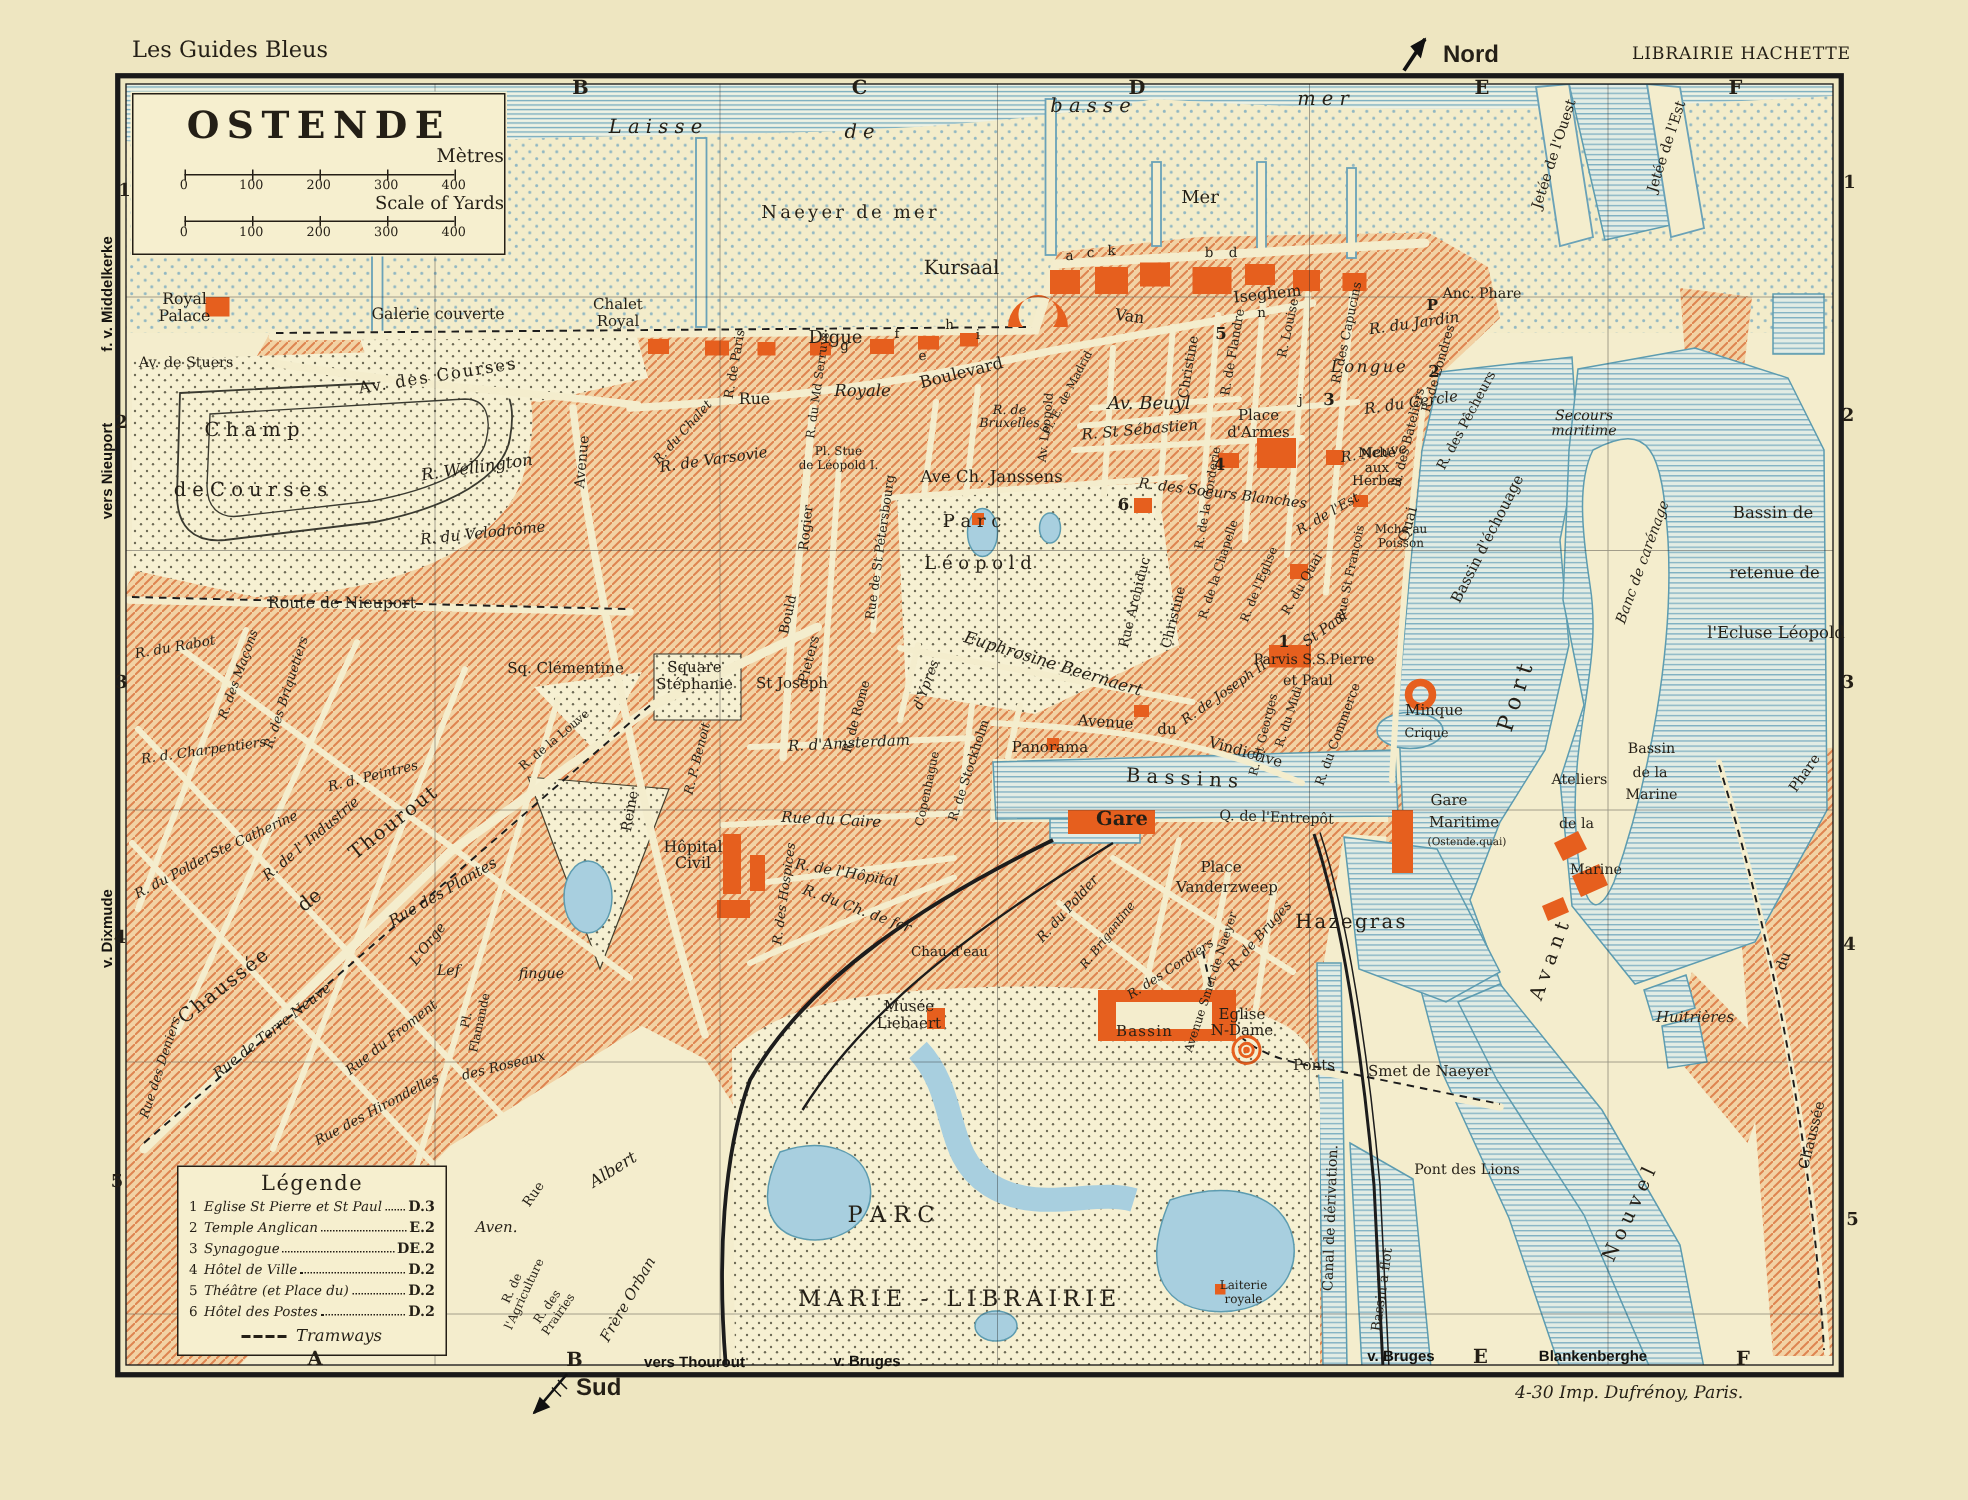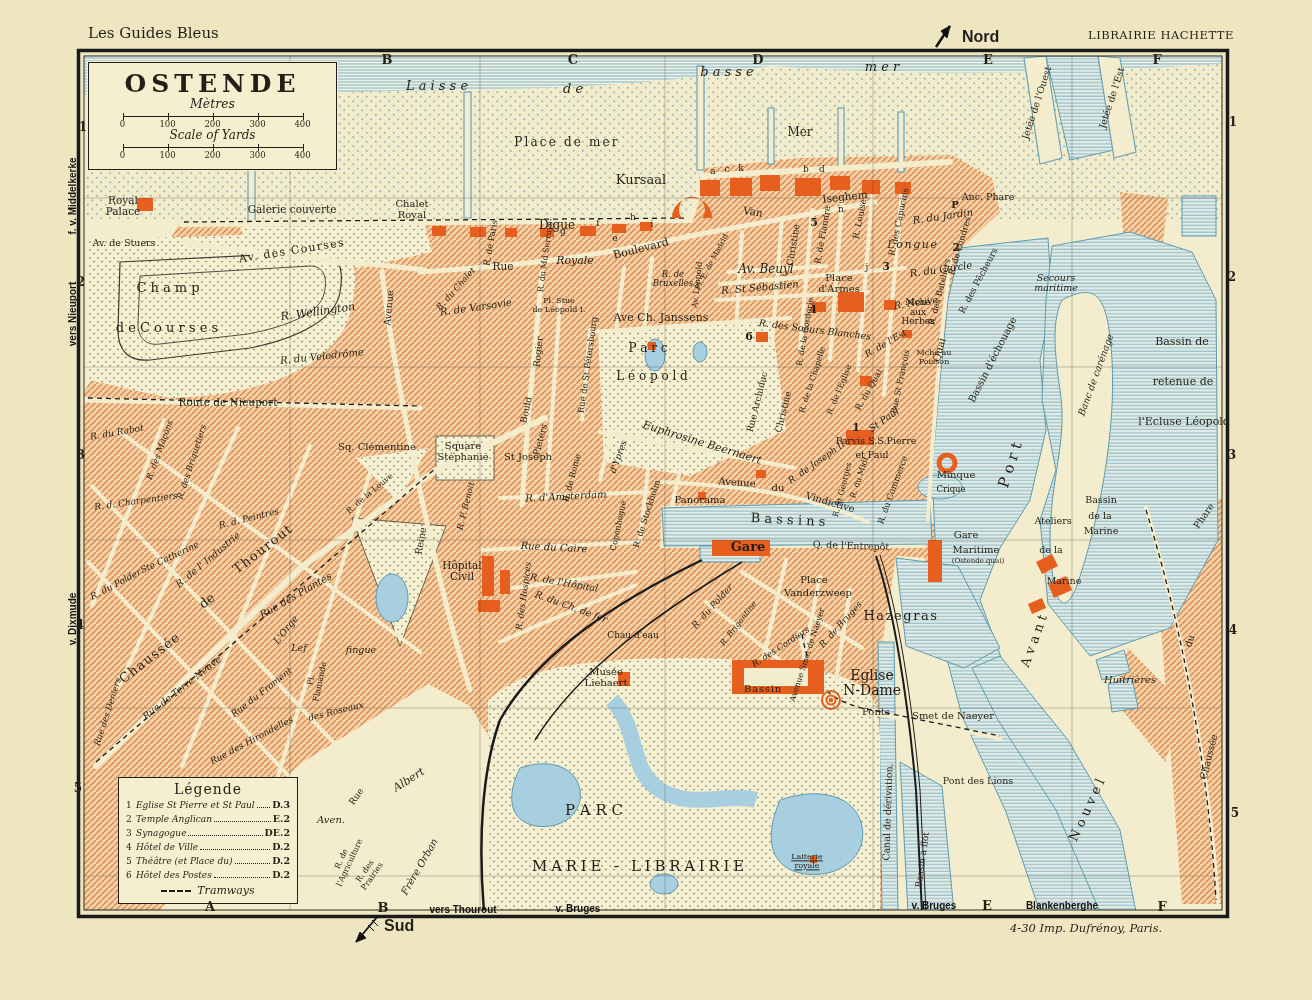--- a/index.html
+++ b/index.html
@@ -11,21 +11,21 @@
   .ml{position:absolute;white-space:pre-line;text-align:center;line-height:1.08;
       font-family:"DejaVu Serif",serif;color:#241f16;pointer-events:none;}
   .ml.i{font-style:italic;}
   .ml.b{font-weight:bold;}
   .ml.g{font-weight:bold;font-family:"DejaVu Serif",serif;}
   .ml.e{font-family:"Liberation Sans",sans-serif;font-weight:bold;color:#15130f;}
   
   #titlebox{position:absolute;left:88px;top:62px;width:247px;height:106px;background:#f6efcf;
             border:1.6px solid #241f16;box-shadow:0 0 0 1px #f6efcf;}
   #titlebox .t{font-size:25px;font-weight:bold;letter-spacing:5px;text-align:center;margin-top:6px;}
-  #titlebox .sub{font-size:12.5px;text-align:center;margin-top:-2px;font-style:italic;}
+  #titlebox .sub{font-size:12.5px;text-align:right;margin-top:-2px;}
   .scalebar{position:relative;margin:2px auto 0 auto;width:180px;height:14px;}
   .scalebar .bar{position:absolute;left:0;right:0;top:3px;border-top:1px solid #241f16;}
   .scalebar .tick{position:absolute;top:0;width:1px;height:7px;background:#241f16;}
   .scalebar .num{position:absolute;top:6px;font-size:8.5px;transform:translateX(-50%);}
   
   #legendbox{position:absolute;left:118px;top:777px;width:180px;height:127px;background:#f6efcf;
              border:1.5px solid #241f16;padding:3px 7px 0 7px;box-sizing:border-box;}
   #legendbox .lt{text-align:center;font-size:14px;letter-spacing:1px;margin-bottom:1px;}
   .lrow{display:flex;align-items:baseline;font-size:9px;line-height:1.45;}
   .lrow .n{width:10px;flex:none;}
@@ -356,21 +356,21 @@
     <span class="tramdash"></span>
     <span>Tramways</span>
   </div>
 </div>
 
 <div id="labels">
       <div class="ml i" style="left: 437px; top: 86px; font-size: 13px; transform: translate(-50%, -50%) rotate(0deg);">L a i s s e</div>
       <div class="ml i" style="left: 573px; top: 89px; font-size: 13px; transform: translate(-50%, -50%) rotate(0deg);">d e</div>
       <div class="ml i" style="left: 727px; top: 72px; font-size: 13px; transform: translate(-50%, -50%) rotate(0deg);">b a s s e</div>
       <div class="ml i" style="left: 882px; top: 67px; font-size: 13px; transform: translate(-50%, -50%) rotate(0deg);">m e r</div>
-      <div class="ml " style="left: 567px; top: 142px; font-size: 12px; letter-spacing: 0.18em; transform: translate(-50%, -50%) rotate(0deg);">Place  de  mer</div>
+      <div class="ml " style="left: 567px; top: 142px; font-size: 12px; letter-spacing: 0.18em; transform: translate(-50%, -50%) rotate(0deg);">Naeyer  de  mer</div>
       <div class="ml " style="left: 800px; top: 132px; font-size: 12px; transform: translate(-50%, -50%) rotate(0deg);">Mer</div>
       <div class="ml " style="left: 641px; top: 180px; font-size: 13px; transform: translate(-50%, -50%) rotate(0deg);">Kursaal</div>
       <div class="ml " style="left: 557px; top: 225px; font-size: 12px; transform: translate(-50%, -50%) rotate(0deg);">Digue</div>
       <div class="ml " style="left: 412px; top: 210px; font-size: 10px; transform: translate(-50%, -50%) rotate(0deg);">Chalet
 Royal</div>
       <div class="ml " style="left: 292px; top: 210px; font-size: 10.5px; transform: translate(-50%, -50%) rotate(0deg);">Galerie  couverte</div>
       <div class="ml " style="left: 123px; top: 206px; font-size: 10.5px; transform: translate(-50%, -50%) rotate(0deg);">Royal
 Palace</div>
       <div class="ml " style="left: 124px; top: 243px; font-size: 9.5px; transform: translate(-50%, -50%) rotate(0deg);">Av. de Stuers</div>
       <div class="ml " style="left: 292px; top: 251px; font-size: 11px; letter-spacing: 0.12em; transform: translate(-50%, -50%) rotate(-9deg);">Av.  des  Courses</div>
@@ -496,30 +496,30 @@
       <div class="ml " style="left: 814px; top: 580px; font-size: 10px; transform: translate(-50%, -50%) rotate(0deg);">Place</div>
       <div class="ml " style="left: 818px; top: 593px; font-size: 10px; transform: translate(-50%, -50%) rotate(0deg);">Vanderzweep</div>
       <div class="ml b" style="left: 748px; top: 547px; font-size: 13px; transform: translate(-50%, -50%) rotate(0deg);">Gare</div>
       <div class="ml " style="left: 851px; top: 546px; font-size: 9.5px; transform: translate(-50%, -50%) rotate(2deg);">Q. de l'Entrepôt</div>
       <div class="ml " style="left: 788px; top: 520px; font-size: 13px; transform: translate(-50%, -50%) rotate(3deg);">B a s s i n s</div>
       <div class="ml " style="left: 700px; top: 500px; font-size: 10px; transform: translate(-50%, -50%) rotate(0deg);">Panorama</div>
       <div class="ml i" style="left: 713px; top: 607px; font-size: 9px; transform: translate(-50%, -50%) rotate(-48deg);">R. du Polder</div>
       <div class="ml i" style="left: 739px; top: 624px; font-size: 8px; transform: translate(-50%, -50%) rotate(-52deg);">R. Brigantine</div>
       <div class="ml i" style="left: 841px; top: 625px; font-size: 9px; transform: translate(-50%, -50%) rotate(-48deg);">R. de Bruges</div>
       <div class="ml i" style="left: 781px; top: 647px; font-size: 8.5px; transform: translate(-50%, -50%) rotate(-33deg);">R. des Cordiers</div>
-      <div class="ml " style="left: 828px; top: 683px; font-size: 14px; transform: translate(-50%, -50%) rotate(0deg); margin-left: 44px;">Eglise
+      <div class="ml " style="left: 828px; top: 683px; font-size: 10px; transform: translate(-50%, -50%) rotate(0deg);">Eglise
 N-Dame</div>
       <div class="ml " style="left: 763px; top: 689px; font-size: 10px; letter-spacing: 0.08em; transform: translate(-50%, -50%) rotate(0deg);">Bassin</div>
       <div class="ml " style="left: 808px; top: 655px; font-size: 8px; transform: translate(-50%, -50%) rotate(-72deg);">Avenue Smet de Naeyer</div>
       <div class="ml " style="left: 606px; top: 678px; font-size: 10px; transform: translate(-50%, -50%) rotate(0deg);">Musée
 Liebaert</div>
       <div class="ml " style="left: 633px; top: 636px; font-size: 9px; transform: translate(-50%, -50%) rotate(0deg); text-align: right;">Chau d'eau</div>
       <div class="ml " style="left: 594px; top: 810px; font-size: 15px; transform: translate(-50%, -50%) rotate(0deg);">P A R C</div>
       <div class="ml " style="left: 640px; top: 866px; font-size: 15px; letter-spacing: 0.25em; transform: translate(-50%, -50%) rotate(0deg);">MARIE - LIBRAIRIE</div>
-      <div class="ml " style="left: 807px; top: 862px; font-size: 8px; transform: translate(-50%, -50%) rotate(0deg); text-decoration: underline;">Laiterie
+      <div class="ml " style="left: 829px; top: 862px; font-size: 8px; transform: translate(-50%, -50%) rotate(0deg);">Laiterie
 royale</div>
       <div class="ml " style="left: 228px; top: 403px; font-size: 10.5px; transform: translate(-50%, -50%) rotate(0deg);">Route  de  Nieuport</div>
       <div class="ml i" style="left: 117px; top: 433px; font-size: 9px; transform: translate(-50%, -50%) rotate(-10deg);">R. du Rabot</div>
       <div class="ml i" style="left: 160px; top: 450px; font-size: 8.5px; transform: translate(-50%, -50%) rotate(-70deg);">R. des Maçons</div>
       <div class="ml i" style="left: 192px; top: 462px; font-size: 8.5px; transform: translate(-50%, -50%) rotate(-72deg);">R. des Briquetiers</div>
       <div class="ml i" style="left: 136px; top: 502px; font-size: 9px; transform: translate(-50%, -50%) rotate(-8deg);">R. d. Charpentiers</div>
       <div class="ml i" style="left: 170px; top: 558px; font-size: 9px; transform: translate(-50%, -50%) rotate(-25deg);">Ste Catherine</div>
       <div class="ml i" style="left: 116px; top: 585px; font-size: 9px; transform: translate(-50%, -50%) rotate(-28deg);">R. du Polder</div>
       <div class="ml i" style="left: 249px; top: 519px; font-size: 9px; transform: translate(-50%, -50%) rotate(-14deg);">R. d. Peintres</div>
       <div class="ml i" style="left: 208px; top: 560px; font-size: 9.5px; transform: translate(-50%, -50%) rotate(-40deg);">R.  de  l' Industrie</div>

